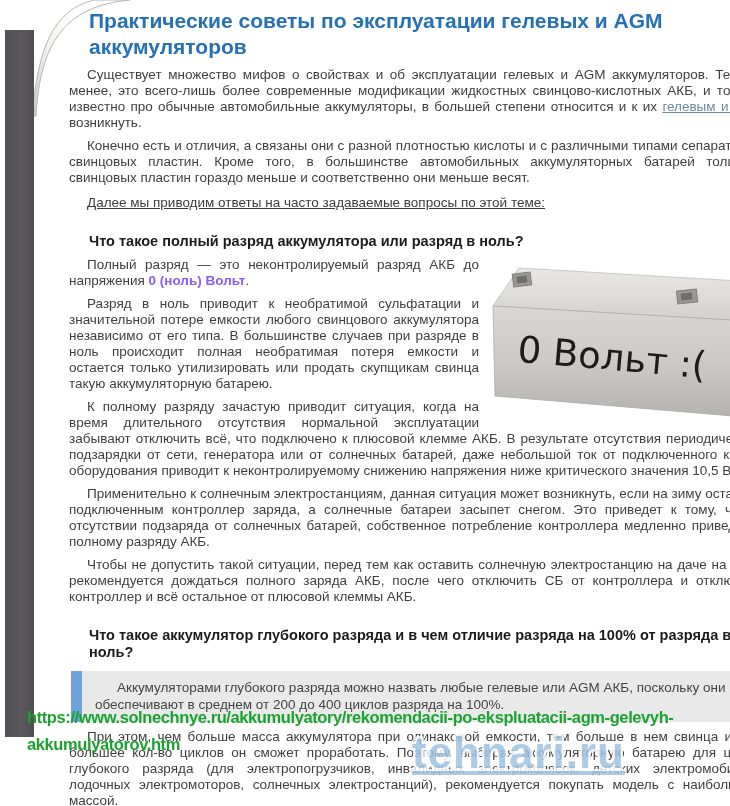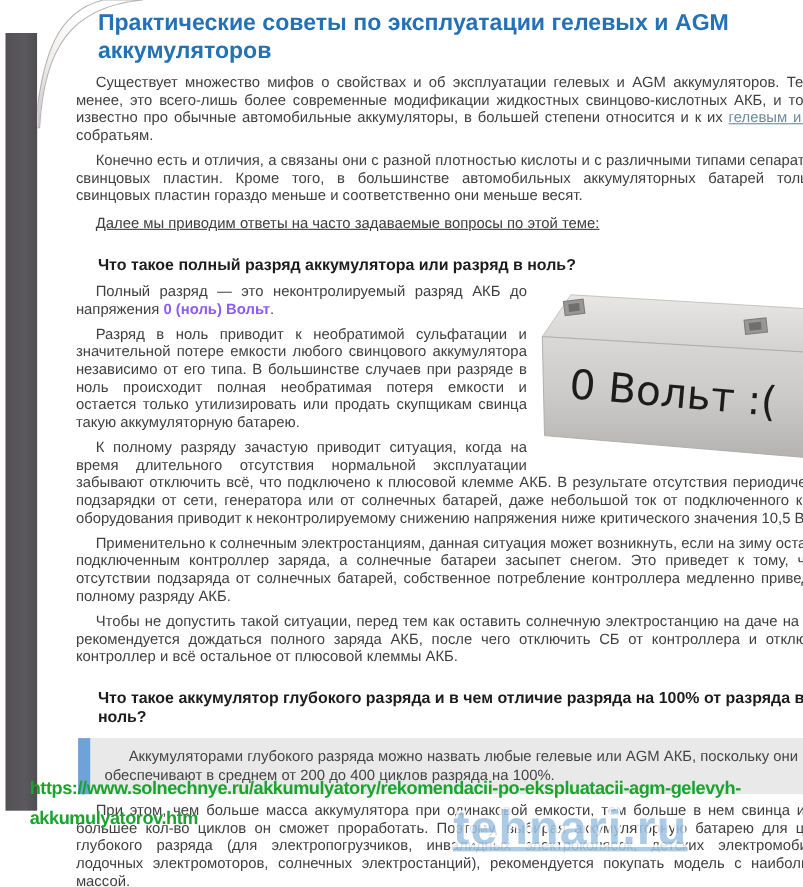--- a/index.html
+++ b/index.html
@@ -98,21 +98,21 @@
       </linearGradient>
     </defs>
     <path d="M-34,118 L-34,0 L96,0 C 30,6 6,44 2,116 Z" fill="#ffffff"></path>
     <path d="M2,116 C 6,44 30,6 96,0 L60,0 C 18,10 4,50 -2,116 Z" fill="url(#gcurl)" stroke="#b8b6b4" stroke-width="1"></path>
   </svg>
 
   <div class="content">
 
     <h1 class="title">Практические советы по эксплуатации гелевых и AGM аккумуляторов</h1>
 
-    <p class="body-p"><span>Существует множество мифов о свойствах и об эксплуатации гелевых и AGM аккумуляторов. Тем не менее, это всего-лишь более современные модификации жидкостных свинцово-кислотных АКБ, и то, что известно про обычные автомобильные аккумуляторы, в большей степени относится и к их </span><span class="inline-link">гелевым и АГМ</span><span> собратьям.</span></p>
+    <p class="body-p"><span>Существует множество мифов о свойствах и об эксплуатации гелевых и AGM аккумуляторов. Тем не менее, это всего-лишь более современные модификации жидкостных свинцово-кислотных АКБ, и то, что известно про обычные автомобильные аккумуляторы, в большей степени относится и к их </span><span class="inline-link">гелевым и АГМ</span><span> возникнуть.</span></p>
 
     <p class="body-p">Конечно есть и отличия, а связаны они с разной плотностью кислоты и с различными типами сепараторов свинцовых пластин. Кроме того, в большинстве автомобильных аккумуляторных батарей толщина свинцовых пластин гораздо меньше и соответственно они меньше весят.</p>
 
     <p class="note">Далее мы приводим ответы на часто задаваемые вопросы по этой теме:</p>
 
     <h2 class="q">Что такое полный разряд аккумулятора или разряд в ноль?</h2>
 
     <div class="battery">
       <svg width="272" height="162" viewBox="0 0 272 162">
         <defs>

